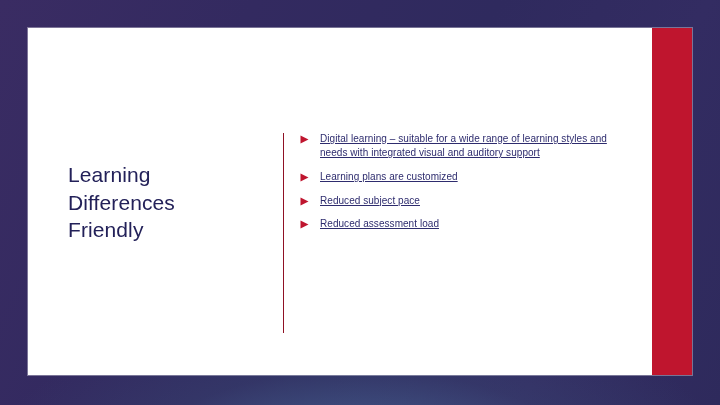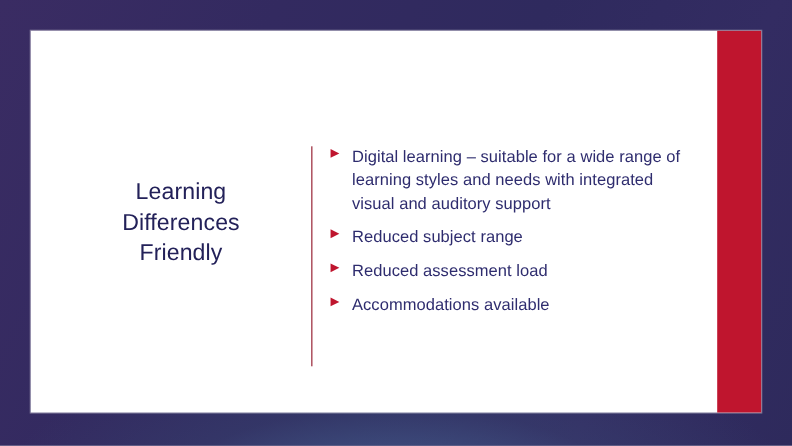--- a/index.html
+++ b/index.html
@@ -54,21 +54,21 @@
     width: 624px;
     height: 347px;
   }
 
   
   #title-block {
     position: absolute;
     left: 40px;
     top: 133px;
     width: 193px;
-    text-align: center;
+    text-align: left;
     color: #232159;
     font-size: 21px;
     line-height: 1.32;
     font-weight: 400;
     letter-spacing: 0.1px;
     white-space: pre-line;
   }
 
   
   #divider {
@@ -104,23 +104,24 @@
     margin-top: 3px;
     line-height: 0;
   }
   .bullet-marker svg {
     display: block;
   }
 
   .bullet-text {
     flex: 1 1 auto;
     color: #2e2c6e;
-    font-size: 15px;
+    font-size: 10px;
     line-height: 1.42;
     letter-spacing: 0.05px;
+    text-decoration: underline;
   }
 </style>
 </head>
 <body>
 
 <div id="slide-root">
 
   <div id="content-panel">
 
     <div id="panel-inner">
@@ -136,48 +137,48 @@
         <div class="bullet-row">
           <span class="bullet-marker">
             <svg width="9" height="9" viewBox="0 0 9 9" aria-hidden="true">
               <polygon points="0.5,0.5 8.5,4.5 0.5,8.5" fill="#bf152e"></polygon>
             </svg>
           </span>
           <span class="bullet-text">Digital learning – suitable for a wide range of learning styles and needs with integrated visual and auditory support</span>
         </div>
 
 
+        <div class="bullet-row">
+          <span class="bullet-marker">
+            <svg width="9" height="9" viewBox="0 0 9 9" aria-hidden="true">
+              <polygon points="0.5,0.5 8.5,4.5 0.5,8.5" fill="#bf152e"></polygon>
+            </svg>
+          </span>
+          <span class="bullet-text">Learning plans are customized</span>
+        </div>
 
 
         <div class="bullet-row">
           <span class="bullet-marker">
             <svg width="9" height="9" viewBox="0 0 9 9" aria-hidden="true">
               <polygon points="0.5,0.5 8.5,4.5 0.5,8.5" fill="#bf152e"></polygon>
             </svg>
           </span>
-          <span class="bullet-text">Reduced subject range</span>
+          <span class="bullet-text">Reduced subject pace</span>
         </div>
 
         <div class="bullet-row">
           <span class="bullet-marker">
             <svg width="9" height="9" viewBox="0 0 9 9" aria-hidden="true">
               <polygon points="0.5,0.5 8.5,4.5 0.5,8.5" fill="#bf152e"></polygon>
             </svg>
           </span>
           <span class="bullet-text">Reduced assessment load</span>
         </div>
 
-        <div class="bullet-row">
-          <span class="bullet-marker">
-            <svg width="9" height="9" viewBox="0 0 9 9" aria-hidden="true">
-              <polygon points="0.5,0.5 8.5,4.5 0.5,8.5" fill="#bf152e"></polygon>
-            </svg>
-          </span>
-          <span class="bullet-text">Accommodations available</span>
-        </div>
 
       </div>
 
     </div>
 
     <div id="accent-bar"></div>
 
   </div>
 
 </div>

